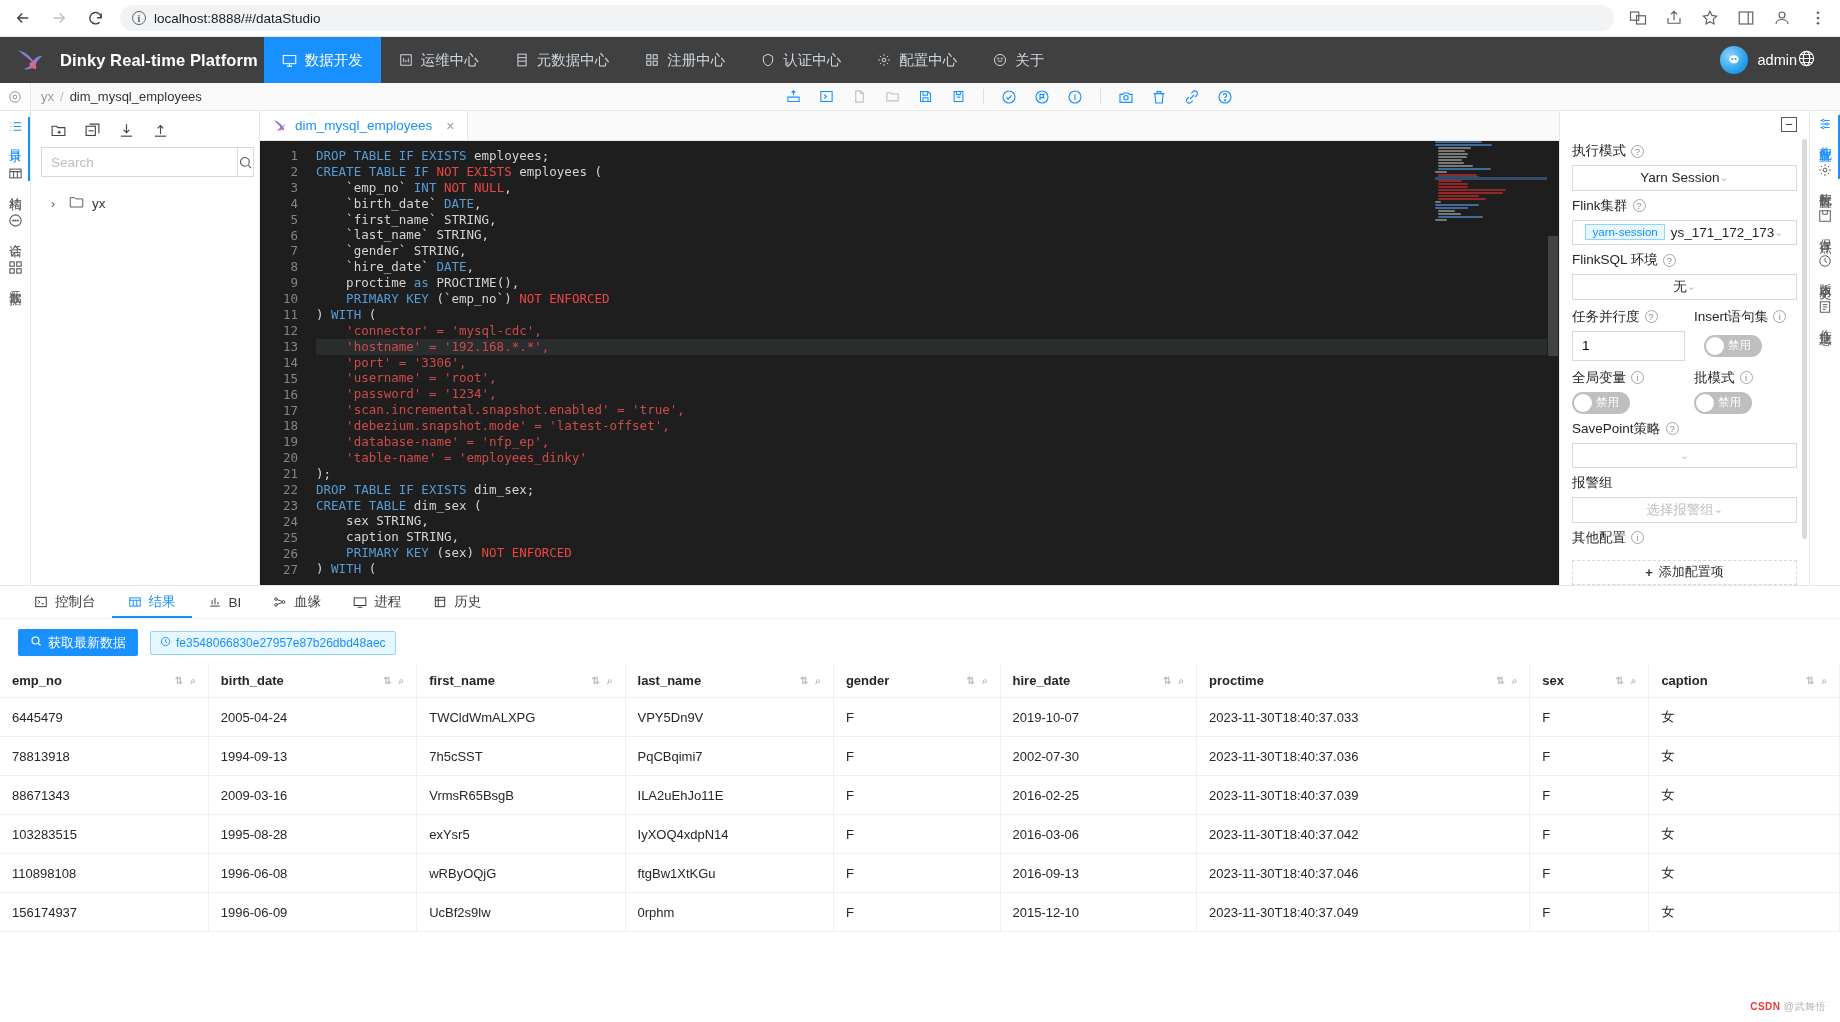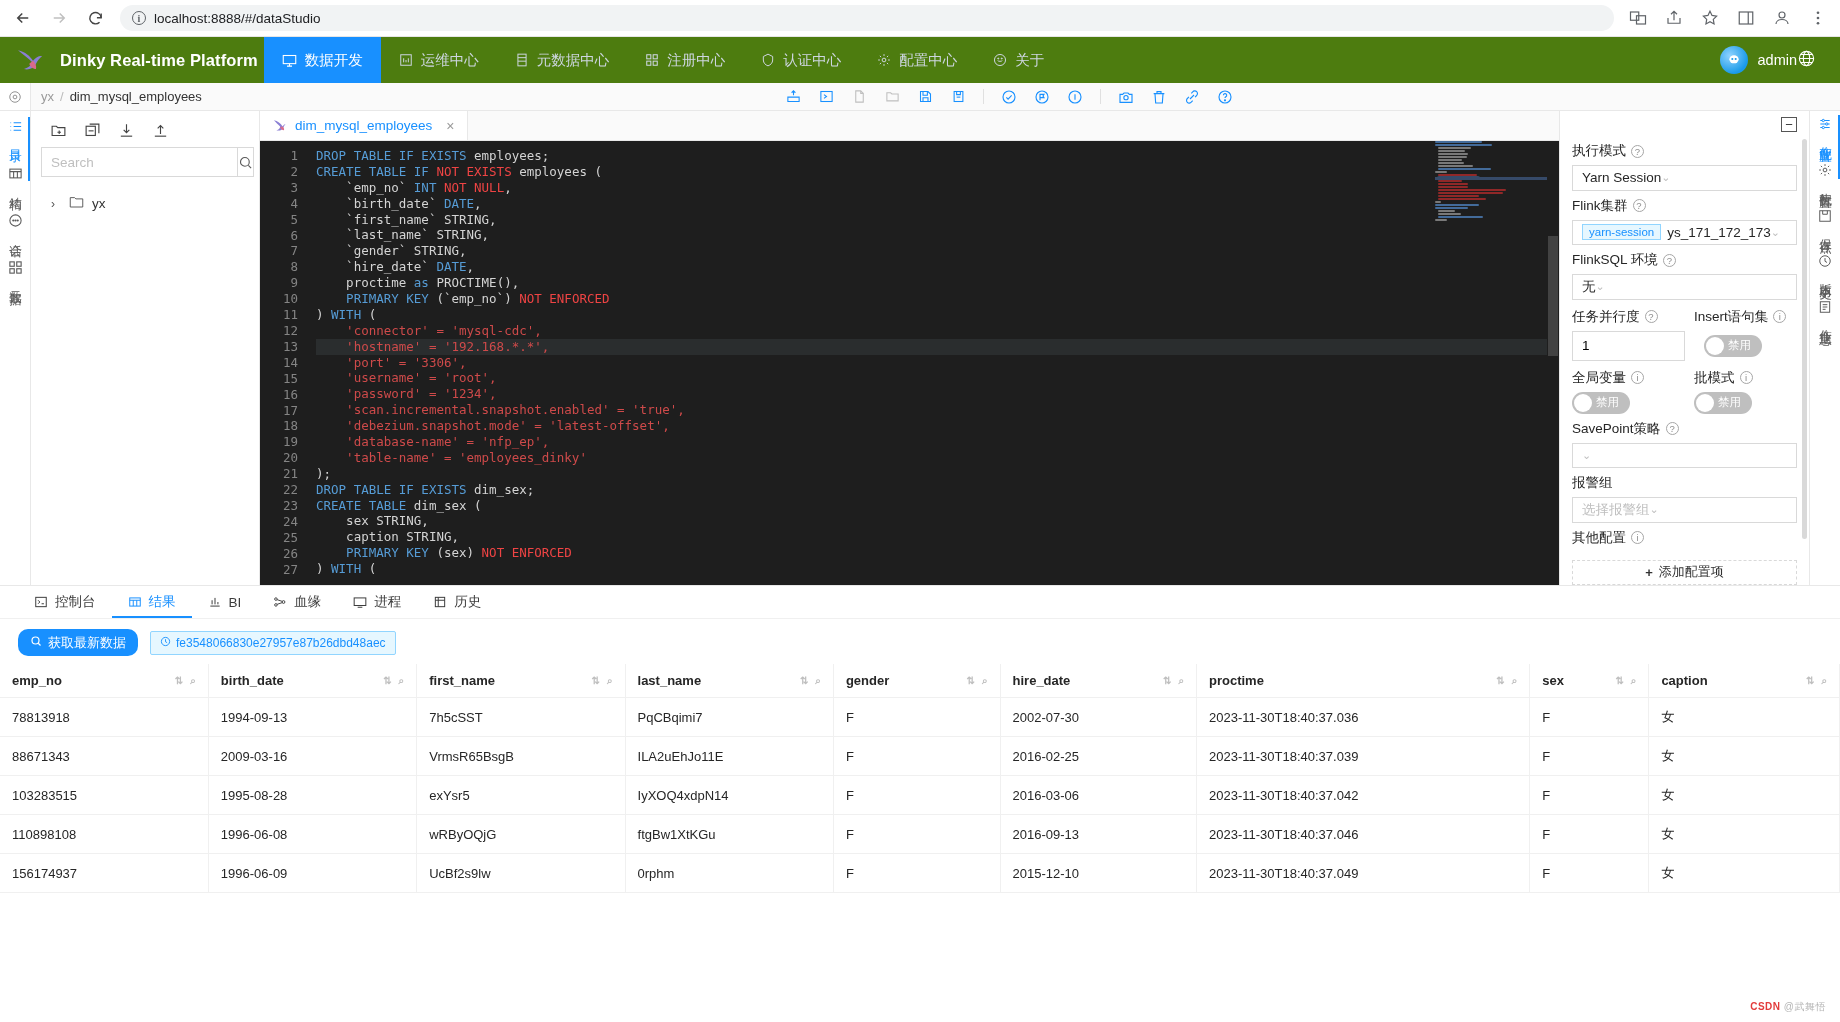--- a/index.html
+++ b/index.html
@@ -26,21 +26,21 @@
   .url-pill .info-ico {
     width: 14px; height: 14px; border: 1.3px solid #5f6368; border-radius: 50%;
     font-size: 10px; display:flex; align-items:center; justify-content:center;
     color:#5f6368; font-family:"Liberation Serif", serif; font-weight:bold;
   }
   .chrome-icons { display: flex; align-items: center; gap: 16px; color: #5f6368; }
   .chrome-icons .ci { width: 20px; height: 20px; display:flex; align-items:center; justify-content:center; }
 
   
   .app-nav {
-    height: 46px; background: #4d7c0f; display: flex; align-items: center; color: #fff;
+    height: 46px; background: #404040; display: flex; align-items: center; color: #fff;
   }
   .logo-wrap { width: 60px; display: flex; align-items: center; justify-content: center; }
   .brand {
     font-size: 16.5px; font-weight: bold; letter-spacing: .1px; white-space: nowrap;
     padding-right: 6px;
   }
   .nav-items { display: flex; align-items: center; height: 100%; }
   .nav-item {
     height: 100%; display: flex; align-items: center; gap: 8px; padding: 0 18px;
     font-size: 14.5px; color: #cdd6e0; white-space: nowrap;
@@ -145,21 +145,21 @@
     padding: 6px 12px 0 12px; position: relative; display:flex; flex-direction:column;
   }
   .cfg-collapse { align-self: flex-end; width: 16px; height: 16px; border: 1px solid #555; display:flex;
     align-items:center; justify-content:center; font-size: 13px; color: #333; line-height:1; margin-bottom:4px;}
   .cfg-label { font-size: 13.5px; color: #262626; display: flex; align-items: center; gap: 5px; margin: 6px 0 5px 0; }
   .qm {
     width: 13px; height: 13px; border: 1px solid #a6a6a6; border-radius: 50%; color: #8c8c8c;
     font-size: 9.5px; display:flex; align-items:center; justify-content:center;
   }
   .cfg-select {
-    height: 30px; border: 1px solid #d9d9d9; display: flex; align-items: center; justify-content: flex-start;
+    height: 30px; border: 1px solid #d9d9d9; display: flex; align-items: center; justify-content: center;
     padding: 0 9px; font-size: 13.5px; color: #262626; background: #fff;
   }
   .cfg-select .chev { color: #bfbfbf; font-size: 11px; }
   .cfg-select.placeholder { color: #bfbfbf; }
   .tag {
     background: #e6f7ff; border: 1px solid #91d5ff; color: #1890ff; font-size: 11.5px;
     padding: 1px 6px; margin-right: 6px; white-space: nowrap;
   }
   .two-col { display: flex; gap: 19px; justify-content: flex-end; }
   .two-col > div { flex: 1; }
@@ -186,21 +186,21 @@
   
   .bottom { border-top: 1px solid #e8e8e8; background: #fff; height: 447px; display: flex; flex-direction: column; }
   .btabs { height: 33px; display: flex; align-items: stretch; border-bottom: 1px solid #f0f0f0; padding-left: 18px; }
   .btab {
     display: flex; align-items: center; gap: 7px; padding: 0 16px; font-size: 13.5px; color: #3c3c3c;
   }
   .btab.active { color: #1890ff; box-shadow: inset 0 -2px 0 #1890ff; }
   .bactions { display: flex; align-items: center; gap: 12px; padding: 10px 18px 8px 18px; }
   .btn-primary {
     background: #1890ff; color: #fff; font-size: 13px; height: 27px; padding: 0 12px;
-    display: flex; align-items: center; gap: 6px; border-radius: 10px;
+    display: flex; align-items: center; gap: 6px; border-radius: 2px;
   }
   .chip {
     border: 1px solid #91d5ff; background: #e6f7ff; color: #1890ff; font-size: 12px;
     height: 24px; display: flex; align-items: center; gap: 5px; padding: 0 9px; border-radius: 2px;
   }
   .tbl-wrap { flex: 1; overflow: hidden; }
   table.grid { width: 100%; border-collapse: collapse; table-layout: fixed; }
   table.grid th {
     text-align: left; font-size: 13px; font-weight: bold; color: #262626; padding: 9px 12px;
     border-bottom: 1px solid #f0f0f0; border-right: 1px solid #f0f0f0; background: #fff;
@@ -994,20 +994,31 @@
                 <span class="sorticons">
                   <span>⇅</span>
                   <span>⌕</span>
                 </span>
               </div>
             </th>
           </tr>
         </thead>
       <tbody id="tbody">
           <tr>
+            <td>6445479</td>
+            <td>2005-04-24</td>
+            <td>TWCldWmALXPG</td>
+            <td>VPY5Dn9V</td>
+            <td>F</td>
+            <td>2019-10-07</td>
+            <td>2023-11-30T18:40:37.033</td>
+            <td>F</td>
+            <td>女</td>
+          </tr>
+          <tr>
             <td>78813918</td>
             <td>1994-09-13</td>
             <td>7h5cSST</td>
             <td>PqCBqimi7</td>
             <td>F</td>
             <td>2002-07-30</td>
             <td>2023-11-30T18:40:37.036</td>
             <td>F</td>
             <td>女</td>
           </tr>

